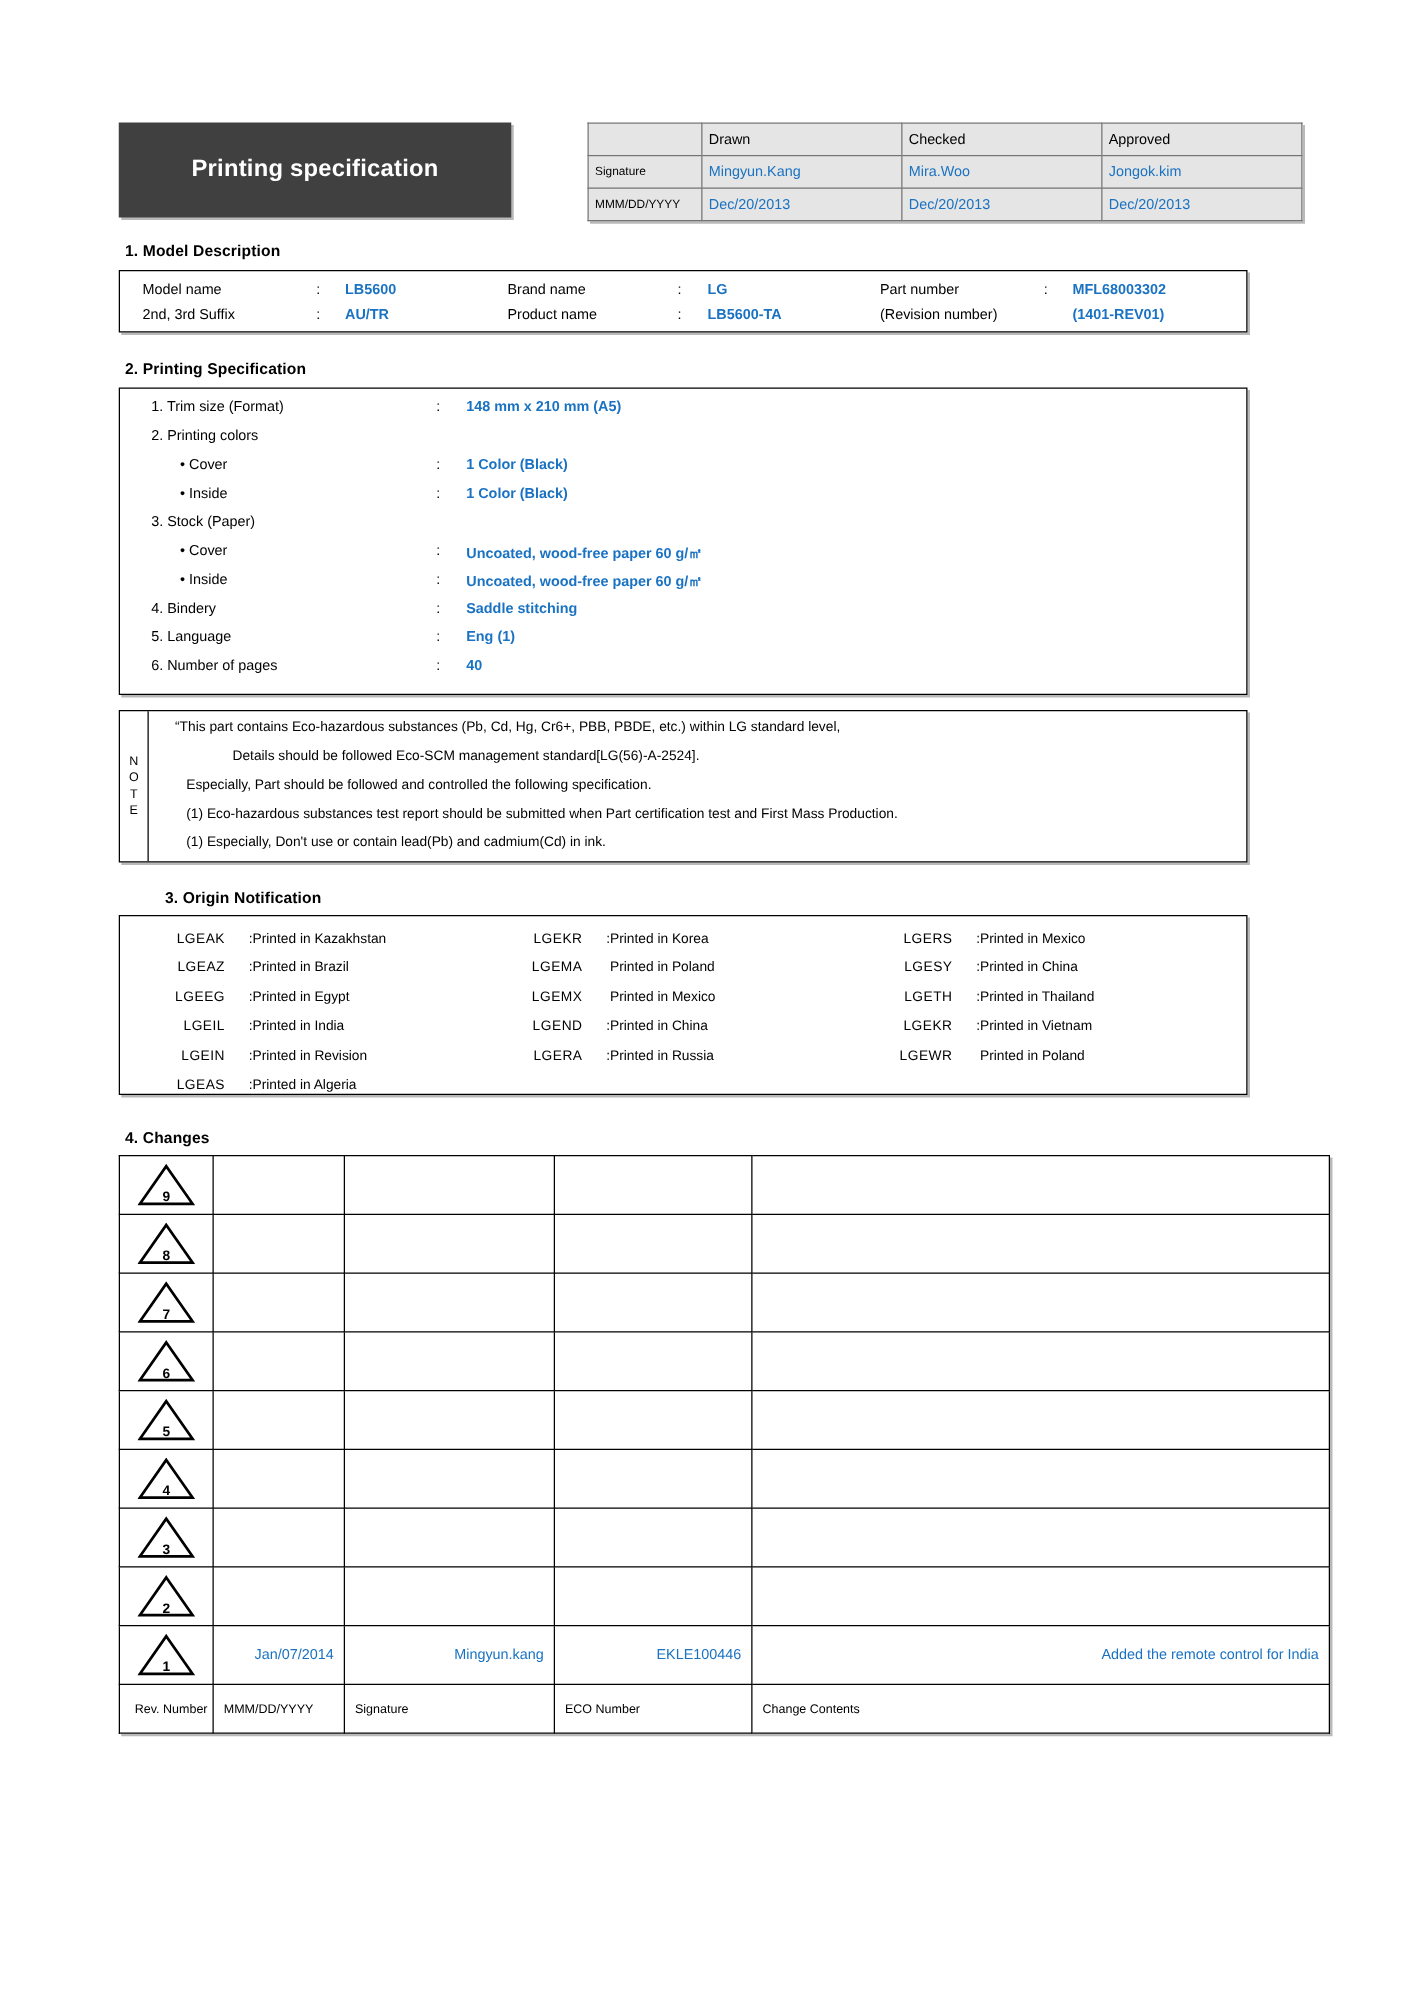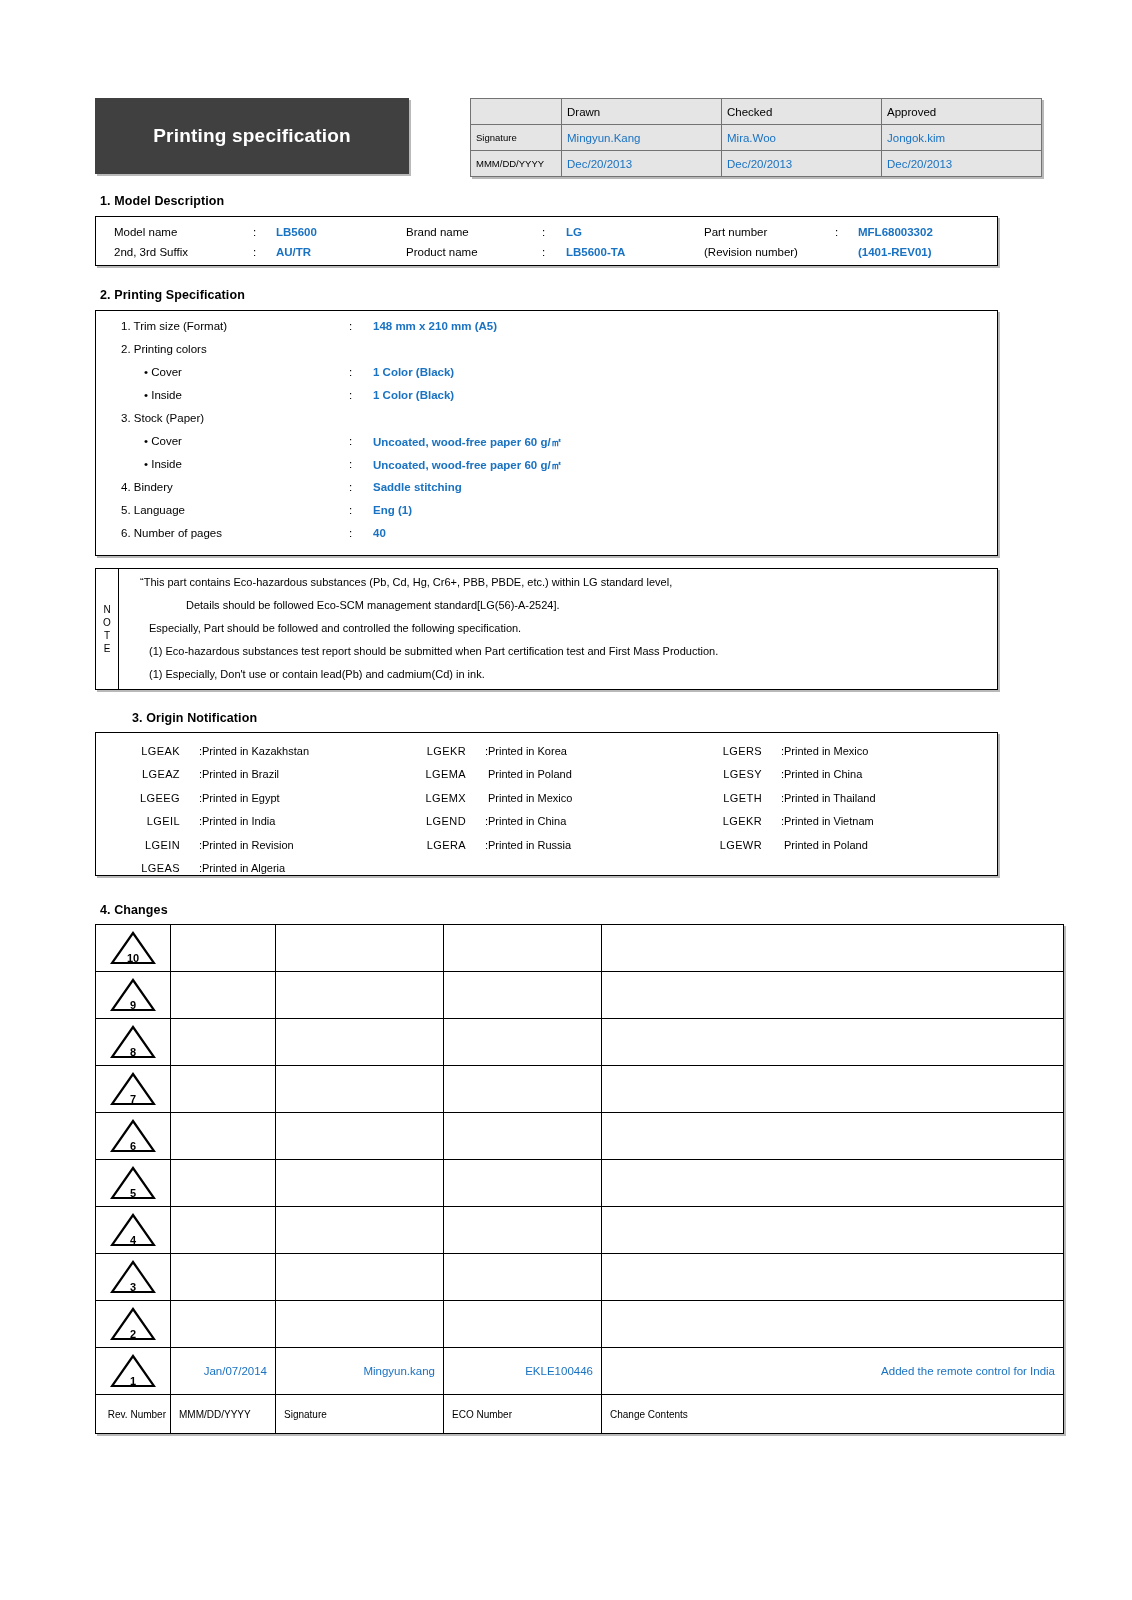--- a/index.html
+++ b/index.html
@@ -455,34 +455,20 @@
   <div class="sec-heading" style="left:100px; top:903px;">4. Changes</div>
 
   <table class="changes-table">
     <tbody id="changes-body">
         <tr>
           <td class="col-rev">
             <div class="tri">
               <svg width="46" height="34" viewBox="0 0 46 34">
                 <polygon points="23,2 44,32 2,32" fill="none" stroke="#000" stroke-width="2.2" stroke-linejoin="miter"></polygon>
               </svg>
-              <span class="tri-num">10</span>
-            </div>
-          </td>
-          <td class="col-date blue"></td>
-          <td class="col-sig blue"></td>
-          <td class="col-eco blue"></td>
-          <td class="col-chg blue"></td>
-        </tr>
-        <tr>
-          <td class="col-rev">
-            <div class="tri">
-              <svg width="46" height="34" viewBox="0 0 46 34">
-                <polygon points="23,2 44,32 2,32" fill="none" stroke="#000" stroke-width="2.2" stroke-linejoin="miter"></polygon>
-              </svg>
               <span class="tri-num">9</span>
             </div>
           </td>
           <td class="col-date blue"></td>
           <td class="col-sig blue"></td>
           <td class="col-eco blue"></td>
           <td class="col-chg blue"></td>
         </tr>
         <tr>
           <td class="col-rev">

